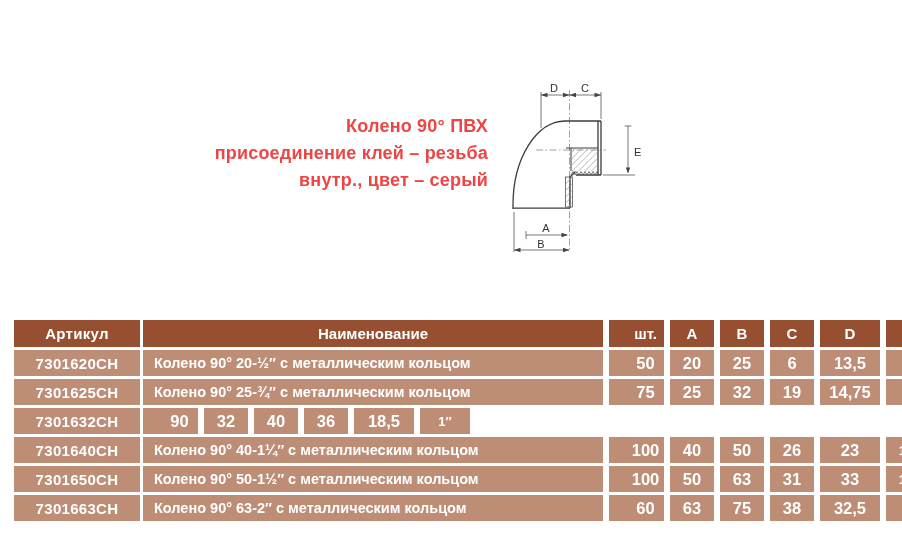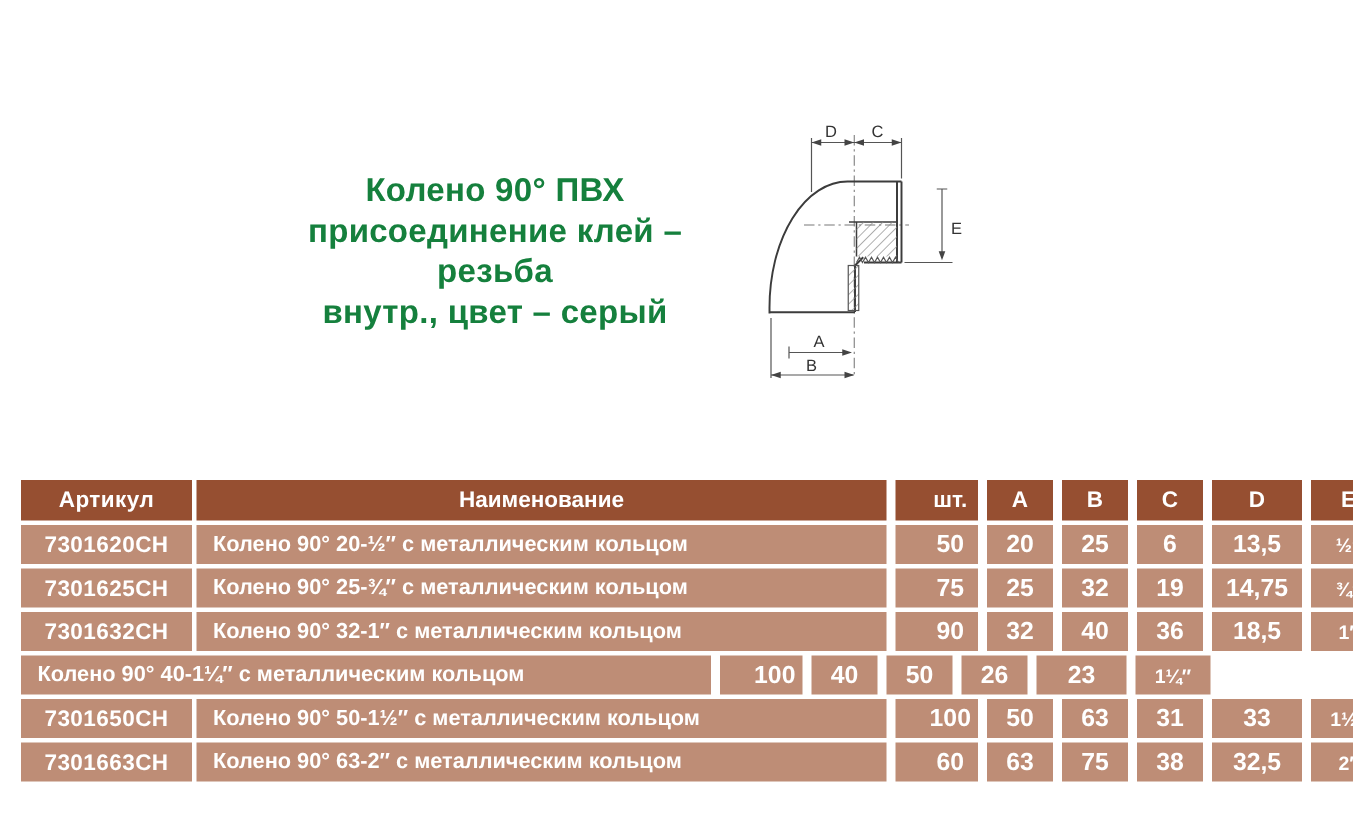--- a/index.html
+++ b/index.html
@@ -1,38 +1,38 @@
 <!DOCTYPE html>
 <html style="--header-bg: #964f31; --row-bg: #be8d76; --table-text: #ffffff; --line: #3c3c3c;"><head>
 <meta charset="utf-8">
 <style>
   html,body{margin:0;padding:0;background:#fff;}
   .page{position:relative;width:902px;height:543px;background:#fff;overflow:hidden;
         font-family:"Liberation Sans",sans-serif;}
-  .title-block{position:absolute;left:172px;top:113px;width:316px;text-align:center;
-        font-weight:bold;font-size:22px;line-height:27px;color:#15803d;letter-spacing:.2px;}
+  .title-block{position:absolute;left:172px;top:113px;width:316px;text-align:right;
+        font-weight:bold;font-size:18px;line-height:27px;color:#ef4444;letter-spacing:.2px;}
   .drawing{position:absolute;left:493px;top:80px;width:167px;height:180px;}
 
   
   .dl{stroke:var(--line,#3c3c3c);stroke-width:1.3;fill:none;stroke-linejoin:round;}
   .dl2{stroke:var(--line,#3c3c3c);stroke-width:1;fill:none;}
   .thin{stroke:#555;stroke-width:.8;fill:none;}
   .cl{stroke:#787878;stroke-width:.7;fill:none;stroke-dasharray:7 2.5 1.5 2.5;}
   .arr{fill:#444;stroke:none;}
   .dimtext{font:11px "Liberation Sans",sans-serif;fill:#333;text-anchor:middle;}
   .dimtext.start{text-anchor:start;}
 
   
   .ptable{position:absolute;left:14px;top:320px;}
   .trow{display:flex;margin-bottom:3px;}
   .cell{display:flex;align-items:center;justify-content:center;box-sizing:border-box;
         background:var(--row-bg,#be8d76);color:var(--table-text,#ffffff);
         font-weight:bold;height:26px;margin-right:6px;}
   .header .cell{background:var(--header-bg,#964f31);height:27px;font-size:15px;}
-  .c-art{width:114px;margin-right:3px;font-size:15px;letter-spacing:.3px;}
+  .c-art{width:126px;margin-right:3px;font-size:15px;letter-spacing:.3px;}
   .c-name{width:460px;justify-content:flex-start;padding-left:11px;font-size:14.5px;}
   .header .c-name{justify-content:center;padding-left:0;}
   .c-qty{width:55px;font-size:16.5px;padding-left:18px;}
   .c-a,.c-b,.c-c{width:44px;font-size:16.5px;}
   .c-d{width:60px;font-size:16.5px;}
   .c-e{width:50px;margin-right:0;font-size:13px;}
 </style>
 </head>
 <body>
 
@@ -119,30 +119,30 @@
       <div class="cell c-qty">75</div>
       <div class="cell c-a">25</div>
       <div class="cell c-b">32</div>
       <div class="cell c-c">19</div>
       <div class="cell c-d">14,75</div>
       <div class="cell c-e">¾″</div>
     </div>
 
     <div class="trow">
       <div class="cell c-art">7301632CH</div>
-      <div class="cell c-name">Колено 90° 32-1″ с металлическим кольцом</div>
       <div class="cell c-qty">90</div>
       <div class="cell c-a">32</div>
       <div class="cell c-b">40</div>
       <div class="cell c-c">36</div>
       <div class="cell c-d">18,5</div>
       <div class="cell c-e">1″</div>
     </div>
 
     <div class="trow">
+      <div class="cell c-art">7301640CH</div>
       <div class="cell c-name">Колено 90° 40-1¼″ с металлическим кольцом</div>
       <div class="cell c-qty">100</div>
       <div class="cell c-a">40</div>
       <div class="cell c-b">50</div>
       <div class="cell c-c">26</div>
       <div class="cell c-d">23</div>
       <div class="cell c-e">1¼″</div>
     </div>
 
     <div class="trow">

